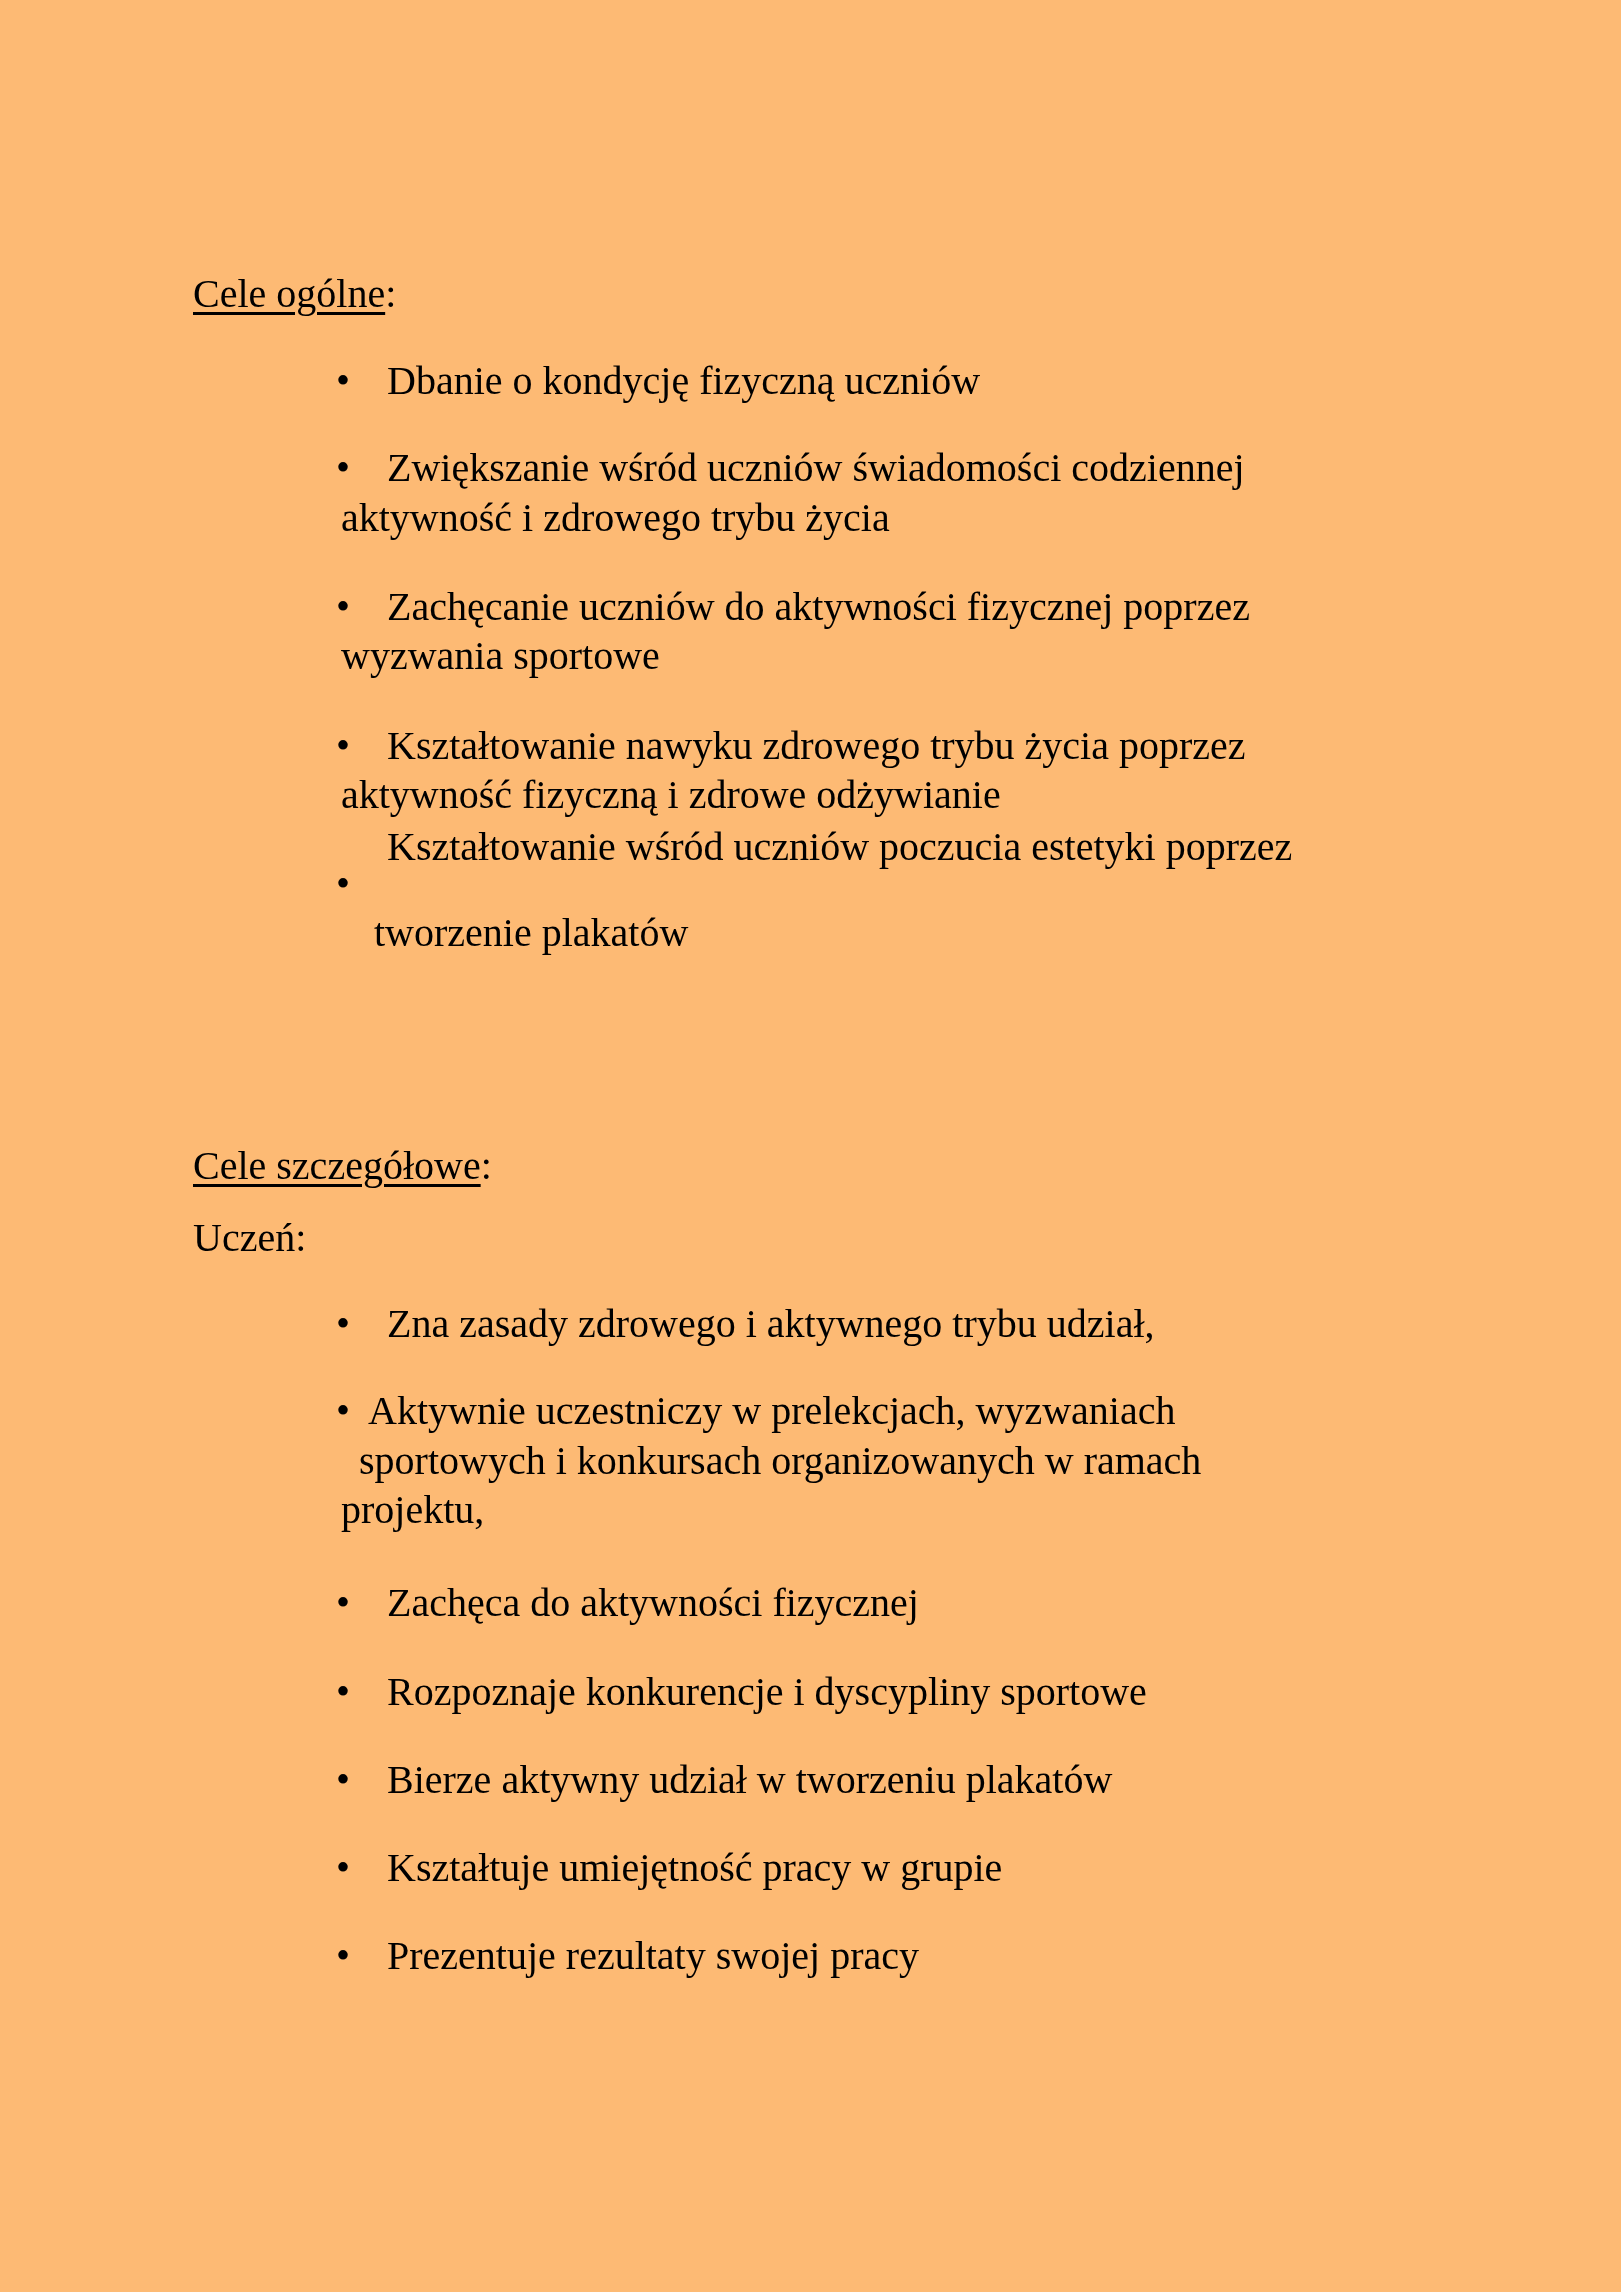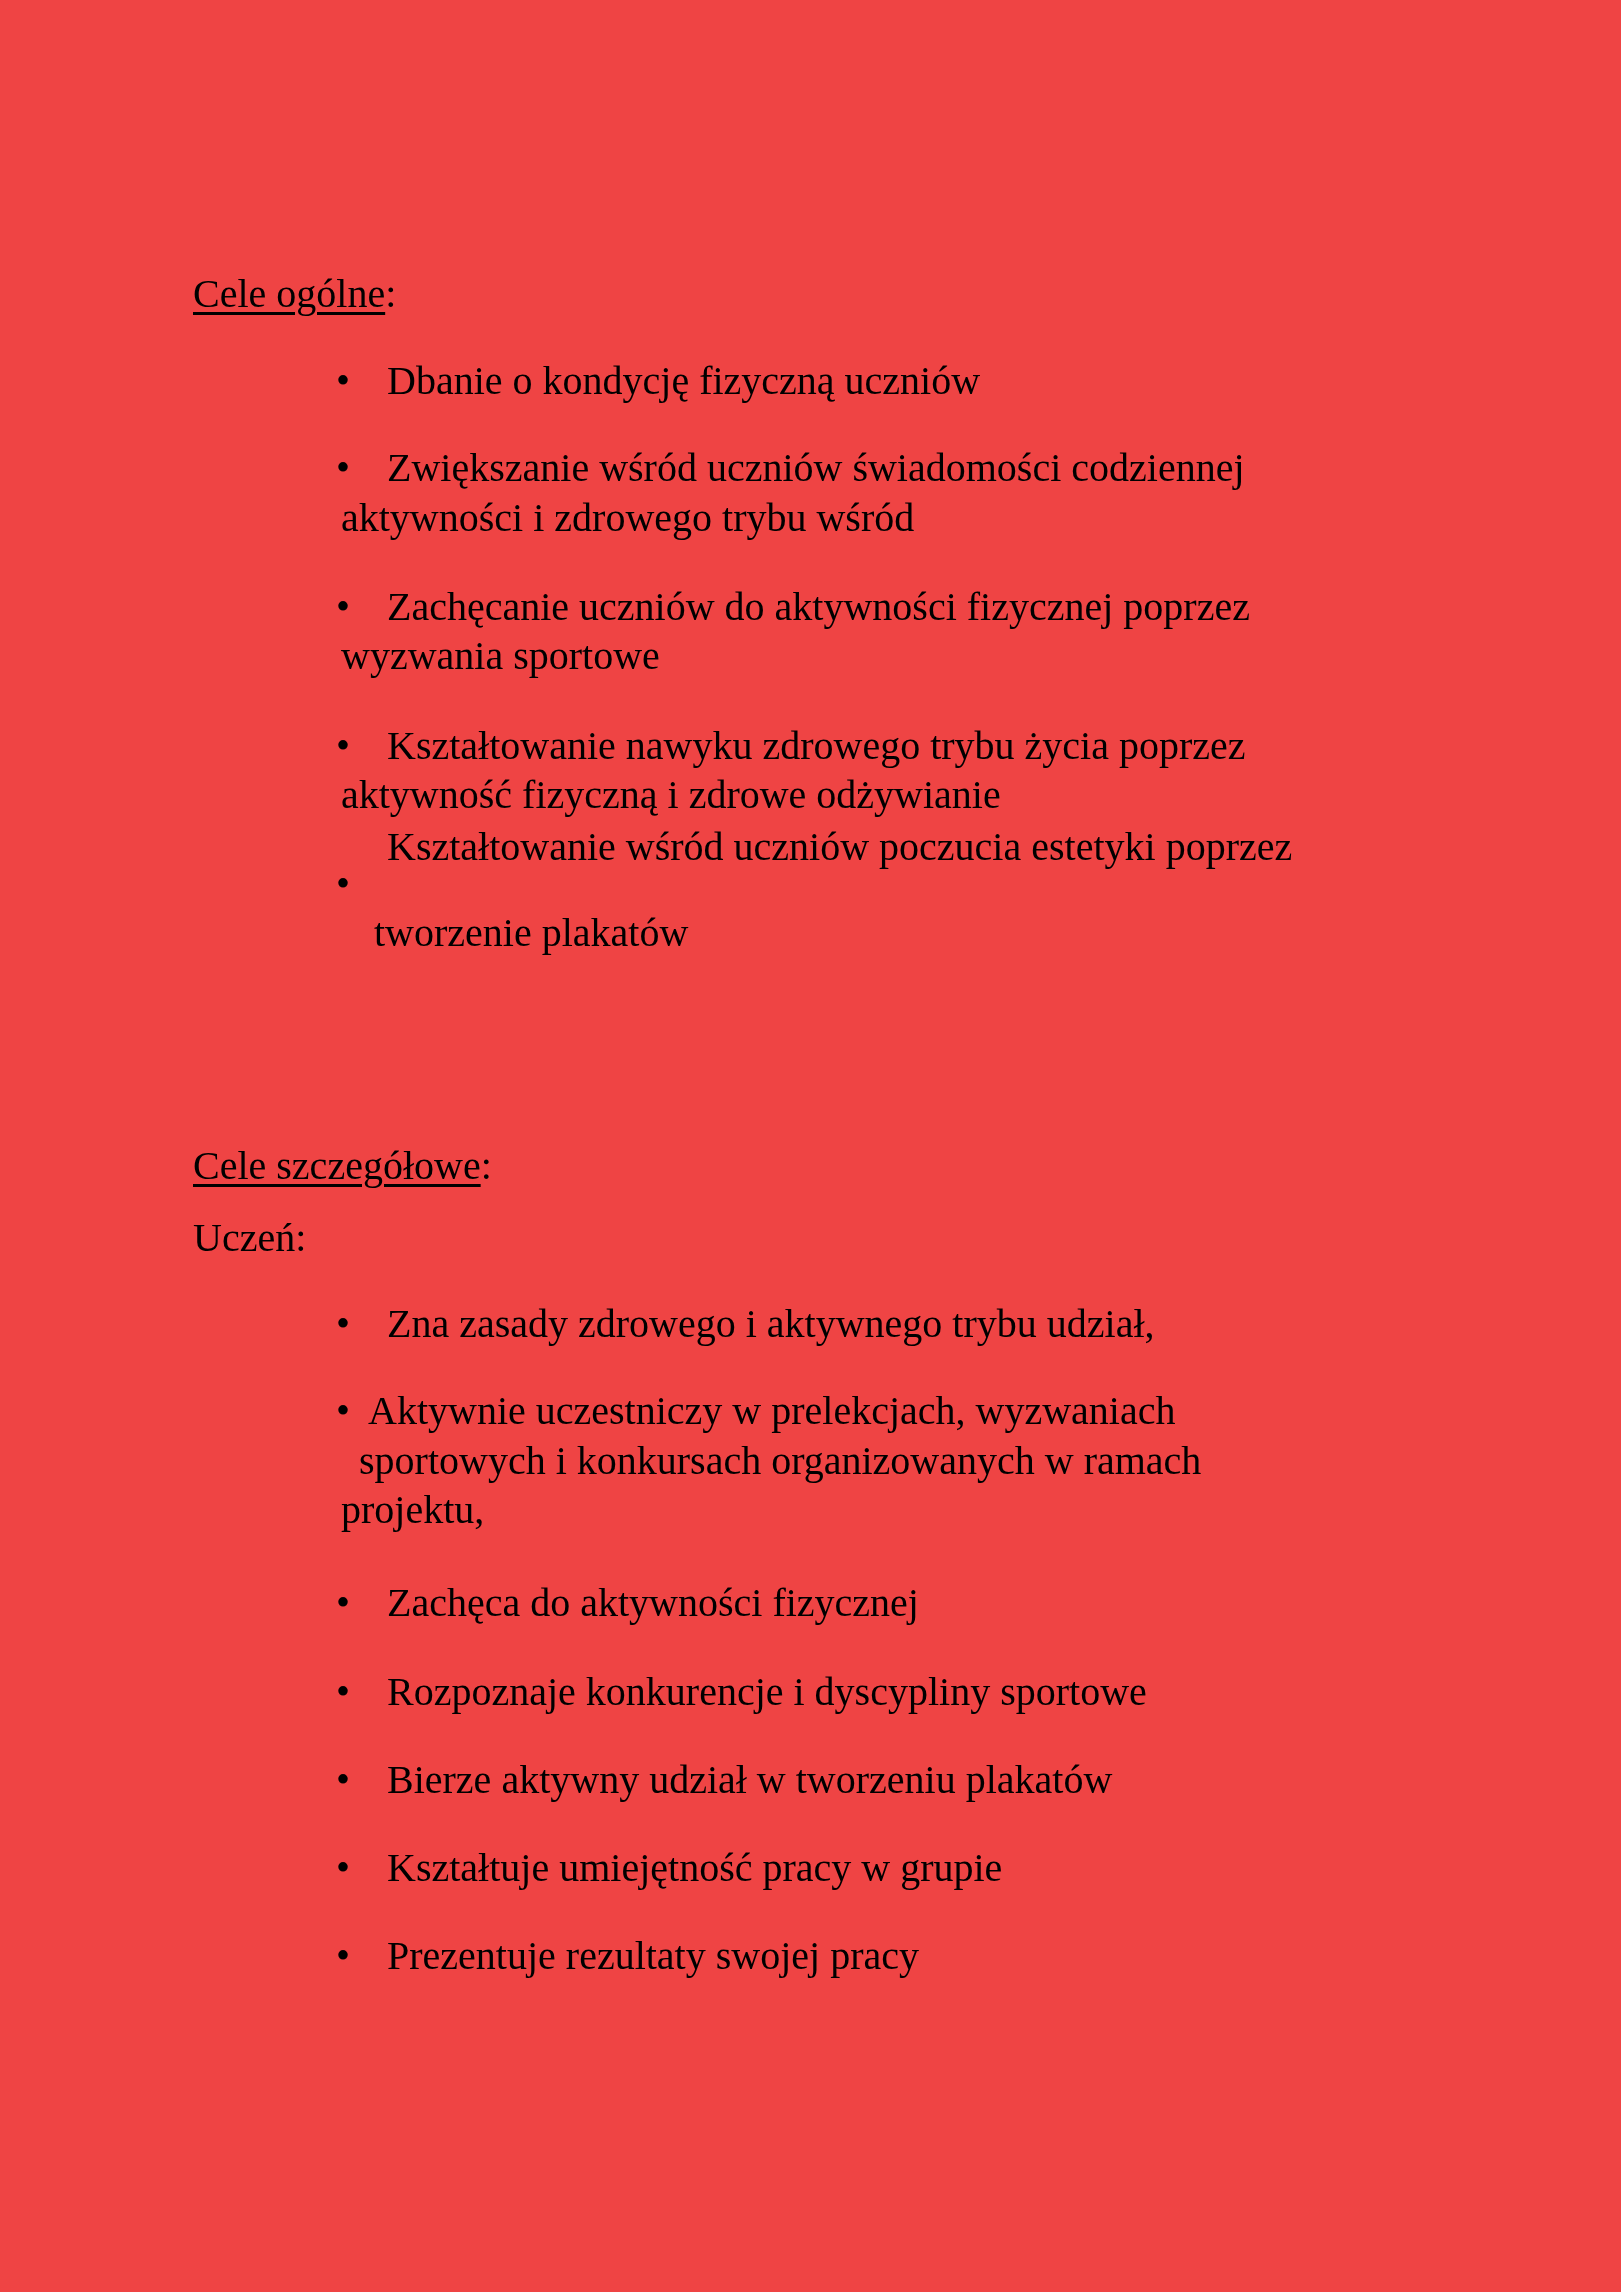--- a/index.html
+++ b/index.html
@@ -13,21 +13,21 @@
       position: relative;
       overflow: hidden;
       font-family: "Liberation Serif", "DejaVu Serif", serif;
       color: #000000;
     }
     .page {
       position: absolute;
       left: 0; top: 0;
       width: 1621px;
       height: 2293px;
-      background: #ef4444;
+      background: #fdba74;
     }
     .line {
       position: absolute;
       font-size: 40px;
       line-height: 49px;
       white-space: nowrap;
       height: 49px;
     }
     .heading-text {
       text-decoration: underline;
@@ -47,21 +47,21 @@
 
 <div class="page">
 
   <div class="line" style="left:193px; top:269px;"><span class="heading-text">Cele ogólne</span><span>:</span></div>
 
   <span class="bullet" style="top:356px;">•</span>
   <div class="line" style="left:387px; top:356px;">Dbanie o kondycję fizyczną uczniów</div>
 
   <span class="bullet" style="top:443px;">•</span>
   <div class="line" style="left:387px; top:443px;">Zwiększanie wśród uczniów świadomości codziennej</div>
-  <div class="line" style="left:341px; top:493px;">aktywności i zdrowego trybu wśród</div>
+  <div class="line" style="left:341px; top:493px;">aktywność i zdrowego trybu życia</div>
 
   <span class="bullet" style="top:582px;">•</span>
   <div class="line" style="left:387px; top:582px;">Zachęcanie uczniów do aktywności fizycznej poprzez</div>
   <div class="line" style="left:341px; top:631px;">wyzwania sportowe</div>
 
   <span class="bullet" style="top:721px;">•</span>
   <div class="line" style="left:387px; top:721px;">Kształtowanie nawyku zdrowego trybu życia poprzez</div>
   <div class="line" style="left:341px; top:770px;">aktywność fizyczną i zdrowe odżywianie</div>
 
   <span class="bullet" style="top:859px;">•</span>

